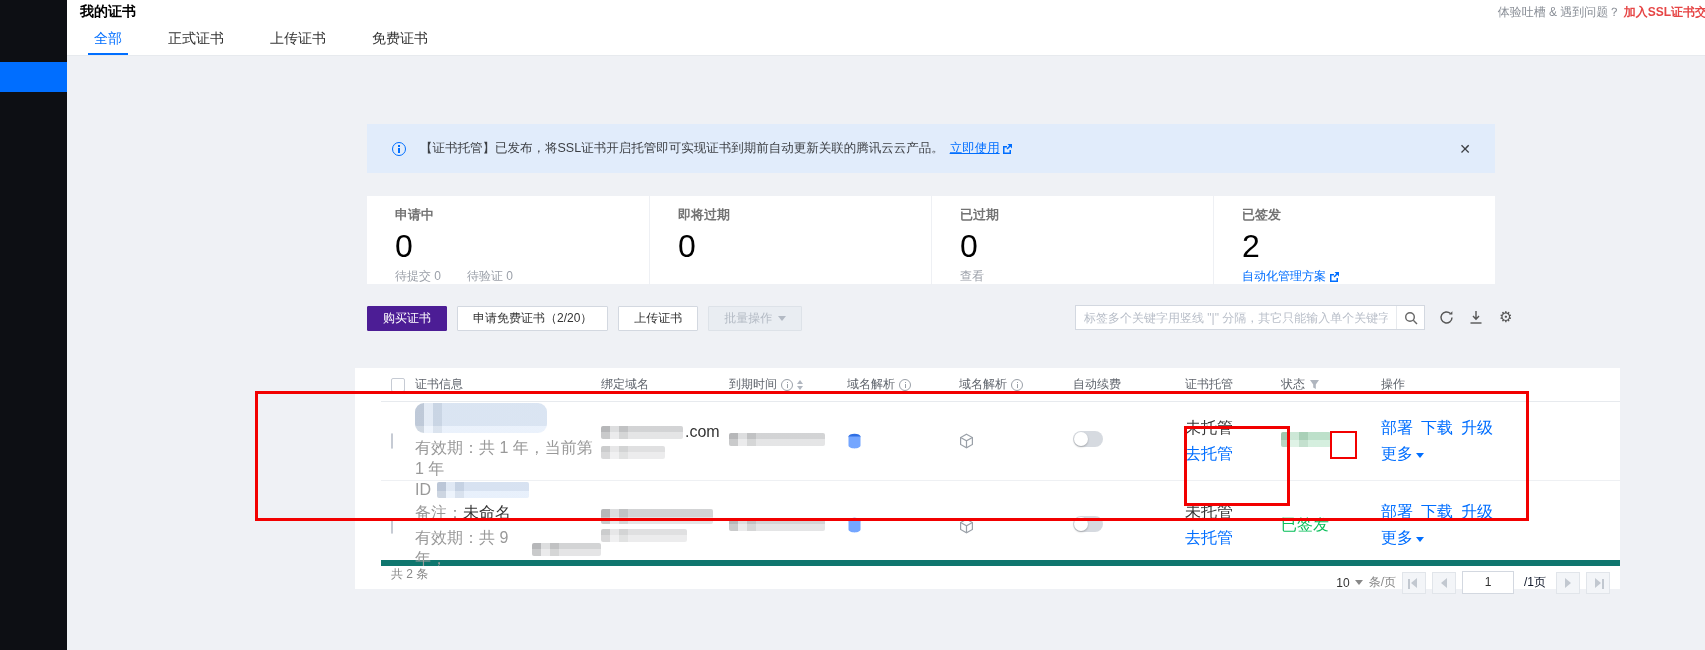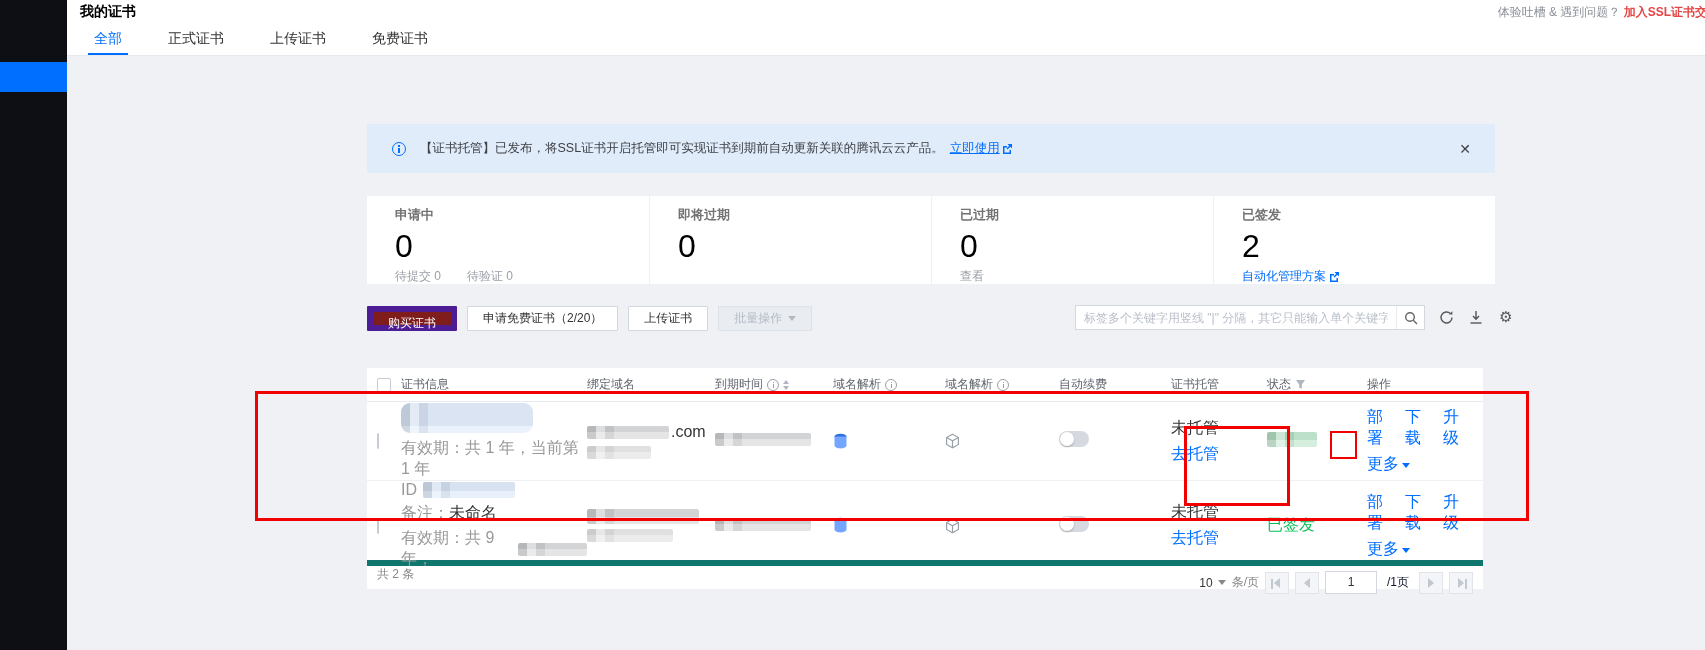--- a/index.html
+++ b/index.html
@@ -40,33 +40,33 @@
   .stat-card { padding:10px 0 0 28px; position:relative; }
   .stat-card + .stat-card { border-left:1px solid #eef0f4; }
   .stat-label { font-size:13px; font-weight:bold; color:#737373; }
   .stat-value { font-size:32px; color:#000; line-height:40px; margin-top:2px; }
   .stat-subs { display:flex; gap:26px; margin-top:2px; color:#9a9fa8; }
   .stat-link { color:#006eff; margin-top:2px; display:inline-flex; align-items:center; gap:3px; cursor:pointer; }
 
   
   .toolbar { position:absolute; left:300px; top:249px; width:1128px; height:26px; display:flex; align-items:center; }
   .btn { height:25px; line-height:23px; padding:0 15px; font-size:12px; border-radius:1px; cursor:pointer; white-space:nowrap; }
-  .btn-primary { background:#7f1d1d; color:#fff; border:6px solid #4c1d95; }
+  .btn-primary { background:#4c1d95; color:#fff; border:1px solid #4c1d95; }
   .btn-weak { background:#fff; color:#333; border:1px solid #d3d8e0; margin-left:10px; }
   .btn-disabled { background:#e9edf2; color:#b3bac4; border:1px solid #dde2e8; margin-left:10px; display:flex; align-items:center; gap:6px; cursor:default; }
   .caret-down { width:0; height:0; border-left:4px solid transparent; border-right:4px solid transparent; border-top:5px solid #b3bac4; }
   .search-wrap { position:absolute; left:708px; top:0; width:350px; height:25px; background:#fff; border:1px solid #d3d8e0; display:flex; align-items:center; }
   .search-input { flex:1; border:none; outline:none; padding:0 8px; font-size:12px; color:#333; font-family:inherit; }
   .search-input::placeholder { color:#b8bec8; }
   .search-btn { width:28px; height:100%; display:flex; align-items:center; justify-content:center; border-left:1px solid #e7eaee; cursor:pointer; }
   .tool-icons { position:absolute; left:1070px; top:3px; display:flex; gap:12px; align-items:center; color:#666; }
   .tool-icon { width:18px; height:18px; display:flex; align-items:center; justify-content:center; cursor:pointer; font-size:15px; color:#555; }
 
   
-  .table { position:absolute; left:300px; top:312px; width:1116px; background:#fff; }
+  .table { position:absolute; left:288px; top:312px; width:1265px; background:#fff;padding-left:26px; }
   .trow { display:grid; grid-template-columns:24px 186px 128px 118px 112px 114px 112px 96px 100px 1fr; padding:0 10px; align-items:center; }
   .thead { height:34px; border-bottom:1px solid #e7eaee; color:#616periodic6; }
   .thead .th { color:#5f646c; display:flex; align-items:center; gap:4px; }
   .tbody-row1 { height:78px; }
   .tbody-row2 { height:80px; border-top:1px solid #eef0f3; }
   .tfoot { height:29px; border-top:6px solid #0f766e; display:flex; align-items:flex-start; padding:0 10px; color:#888; }
   .checkbox { width:14px; height:14px; border:1px solid #c6cbd4; border-radius:2px; background:#fff; cursor:pointer; }
   .cell { font-size:16px; }
   .cell-col { display:flex; flex-direction:column; gap:5px; justify-content:center; }
   .gray { color:#999; }

